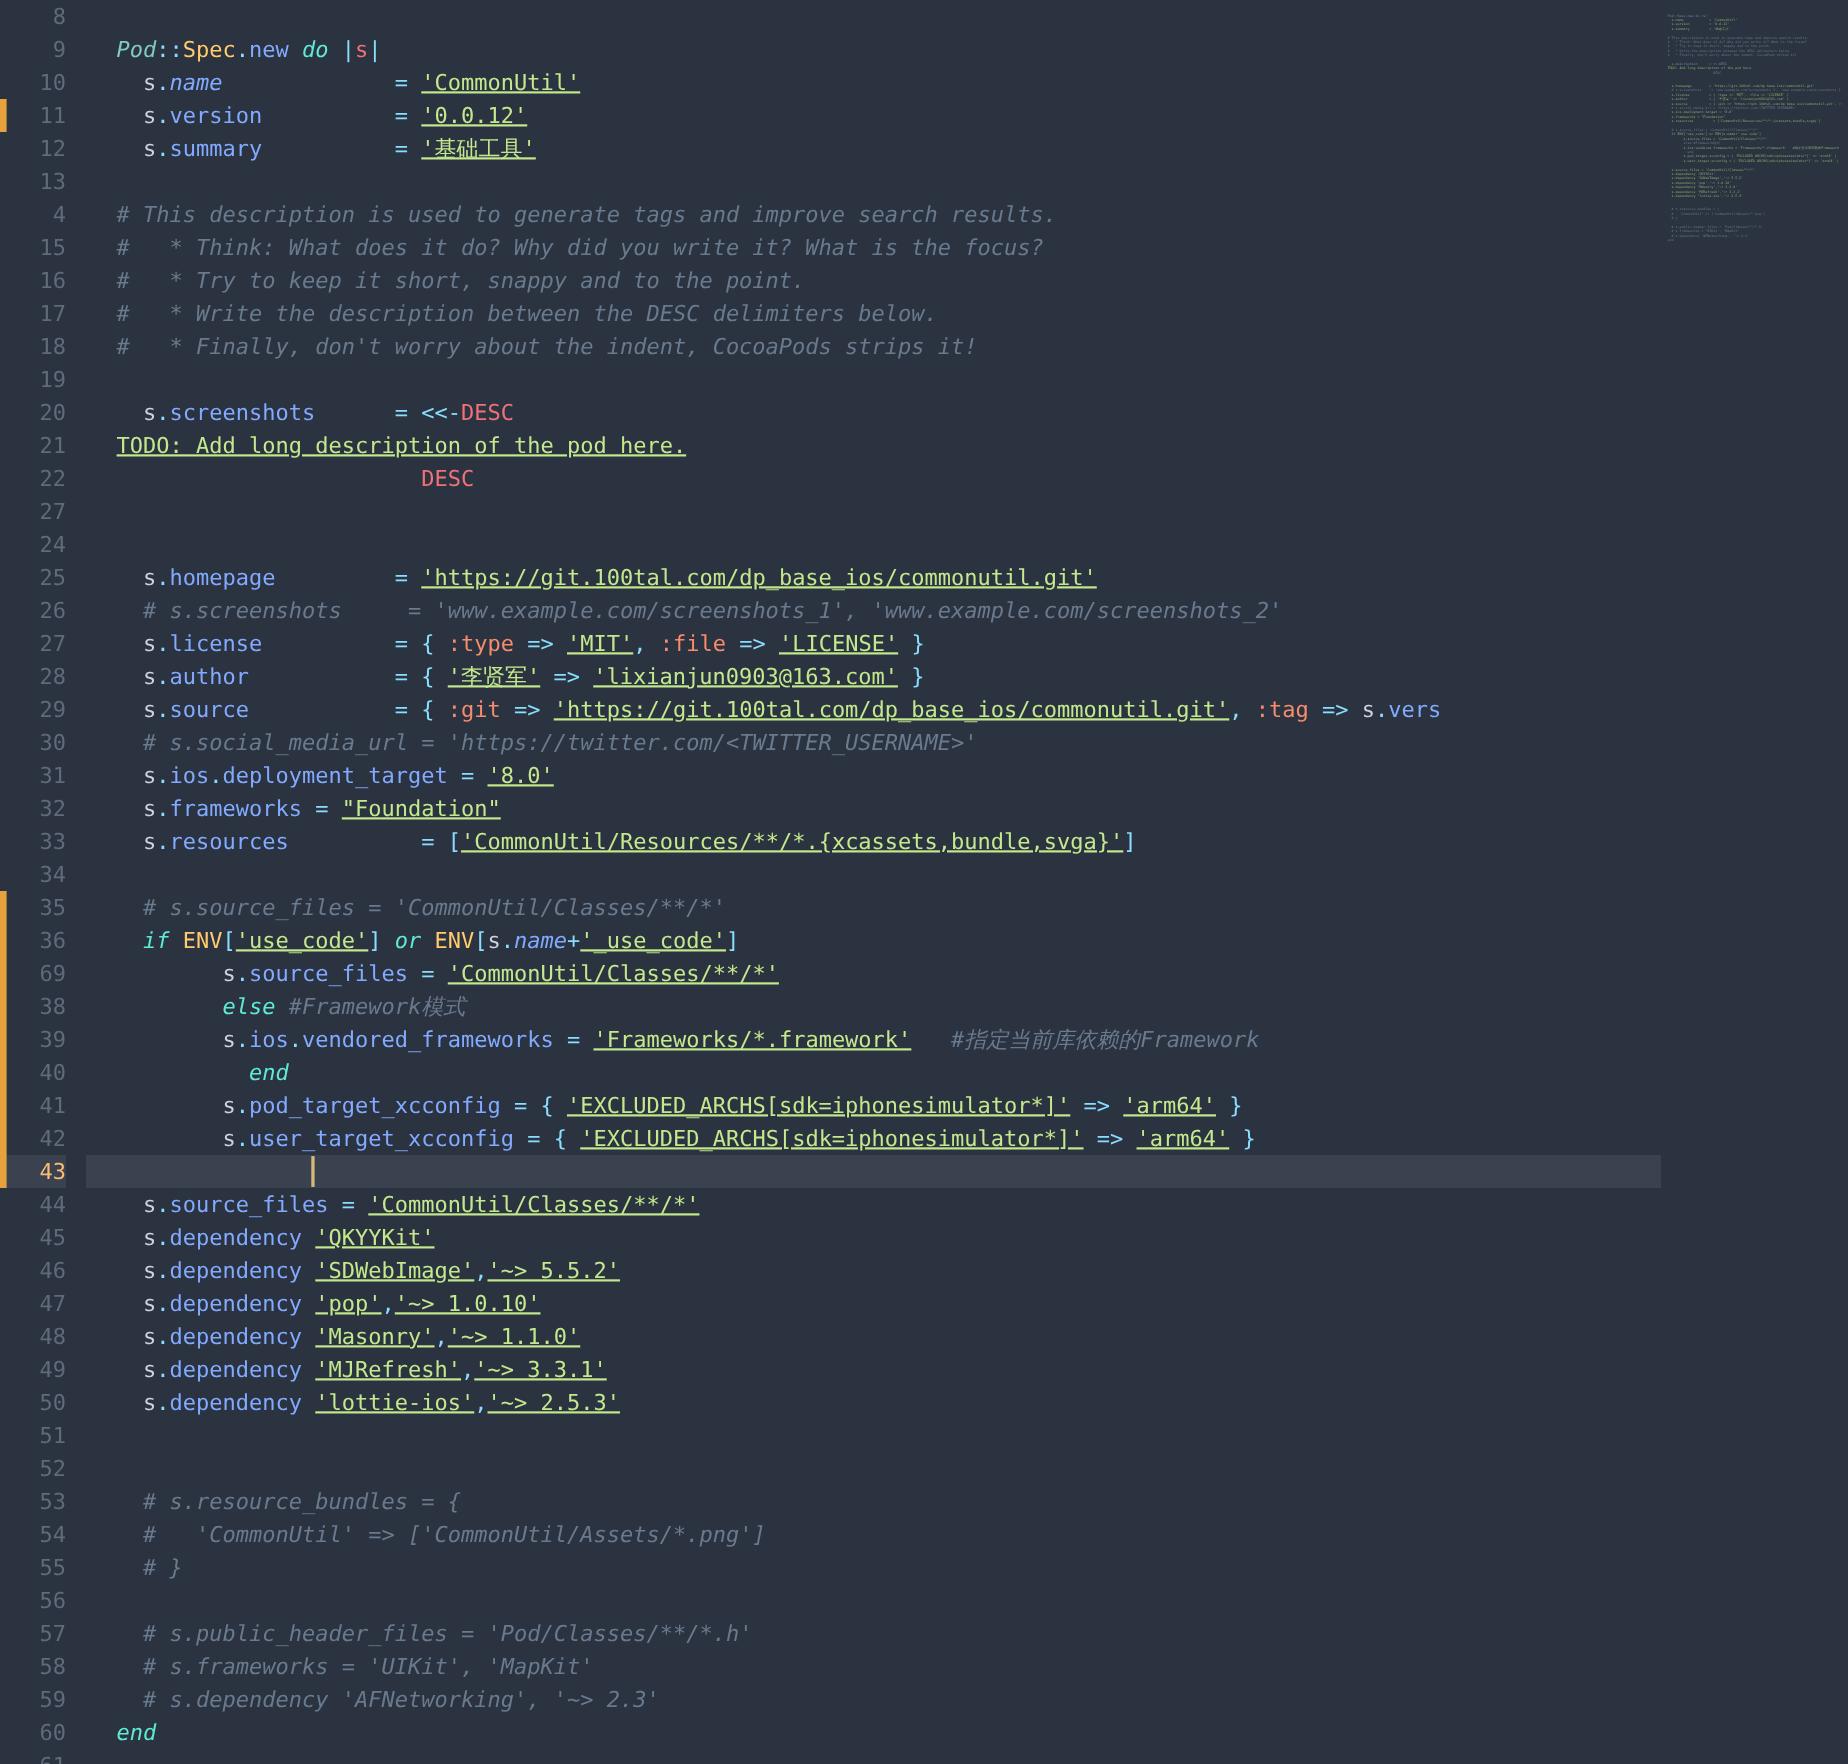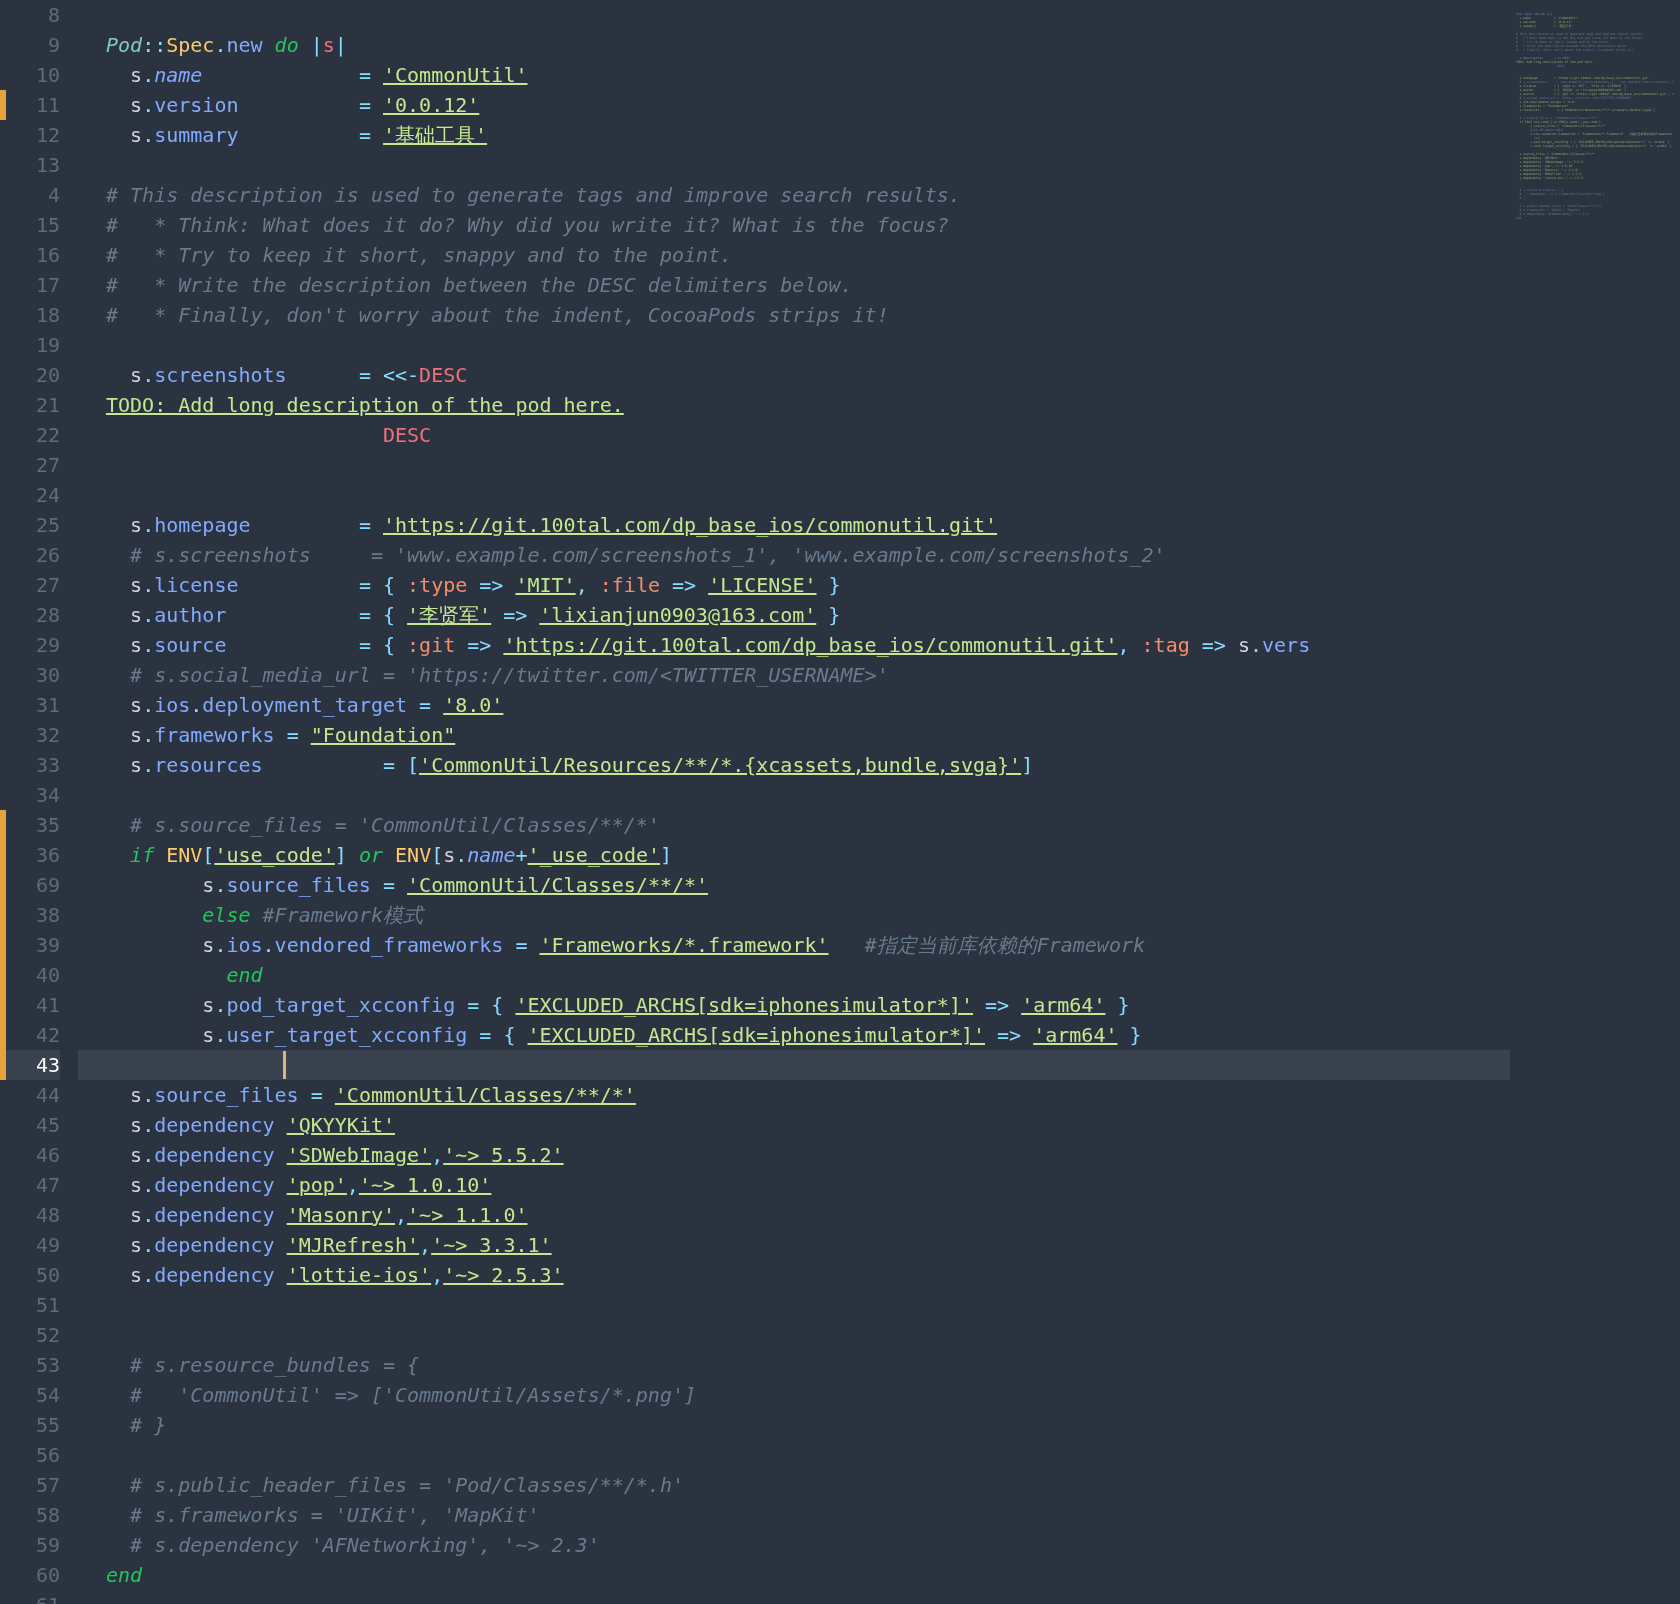--- a/index.html
+++ b/index.html
@@ -22,21 +22,21 @@
   width: 78px;
   background: #2b3340;
   color: #606a7a;
   text-align: right;
   padding-right: 18px;
   user-select: none;
   font-size: 20px;
   position: relative;
 }
 .gutter .ln { height: 30px; line-height: 30px; }
-.gutter .ln.current { background: #3a4250; color: #ffffff; text-align: right; }
+.gutter .ln.current { background: #3a4250; color: #fdba74; text-align: right; }
 .code {
   flex: 1;
   position: relative;
   overflow: hidden;
 }
 .line {
   height: 30px;
   line-height: 30px;
   white-space: pre;
   position: relative;
@@ -48,21 +48,21 @@
   width: 6px;
   background: #e5a23d;
   top: 0;
 }
 .caret {
   position: absolute;
   width: 3px;
   height: 28px;
   background: #d6b97a;
 }
-.c-keyword { color: #22c55e; font-style: italic; margin-top: 38px; }
+.c-keyword { color: #5eead4; font-style: italic; margin-top: 38px; }
 .c-class   { color: #7fcac3; font-style: italic; text-align: right; }
 .c-method  { color: #82aaff; }
 .c-var     { color: #cdd3dc; }
 .c-string  { color: #c3e88d; text-decoration: underline; }
 .c-symbol  { color: #f78c6c; }
 .c-const   { color: #ffcb6b; }
 .c-comment { color: #697a8e; font-style: italic; }
 .c-op      { color: #89ddff; }
 .c-name    { color: #82aaff; font-style: italic; }
 .c-desc    { color: #f07178; }

